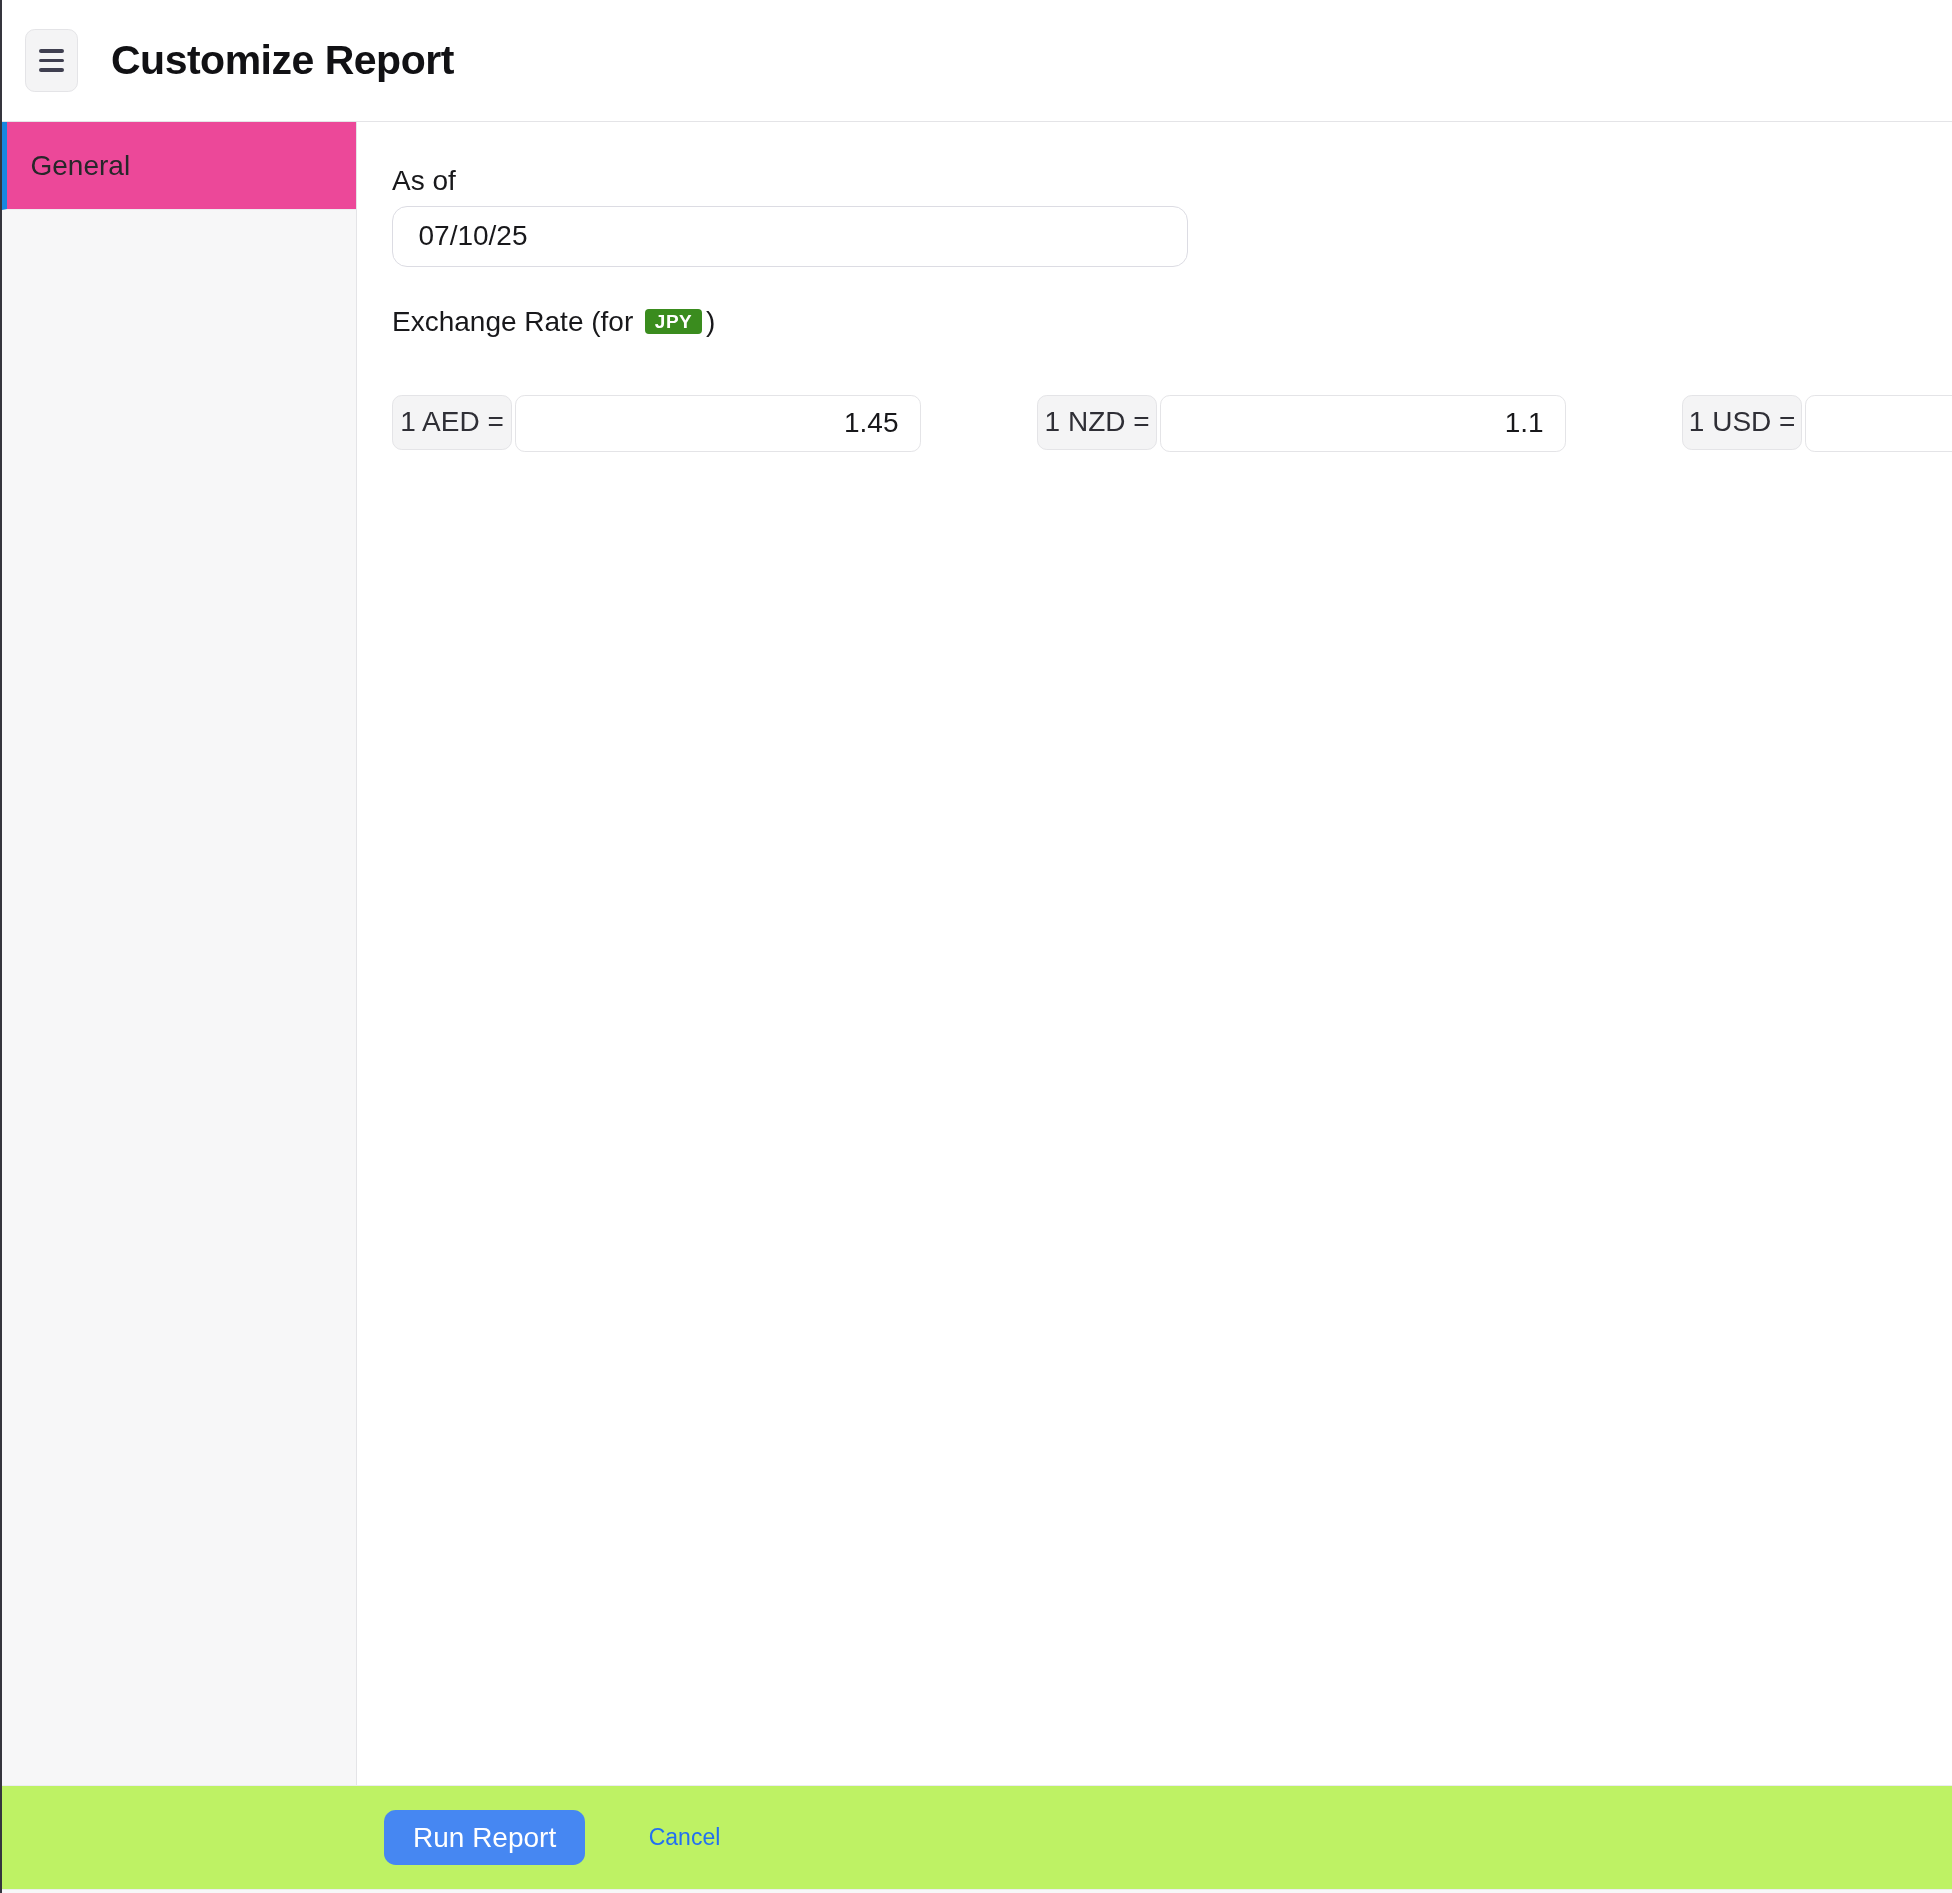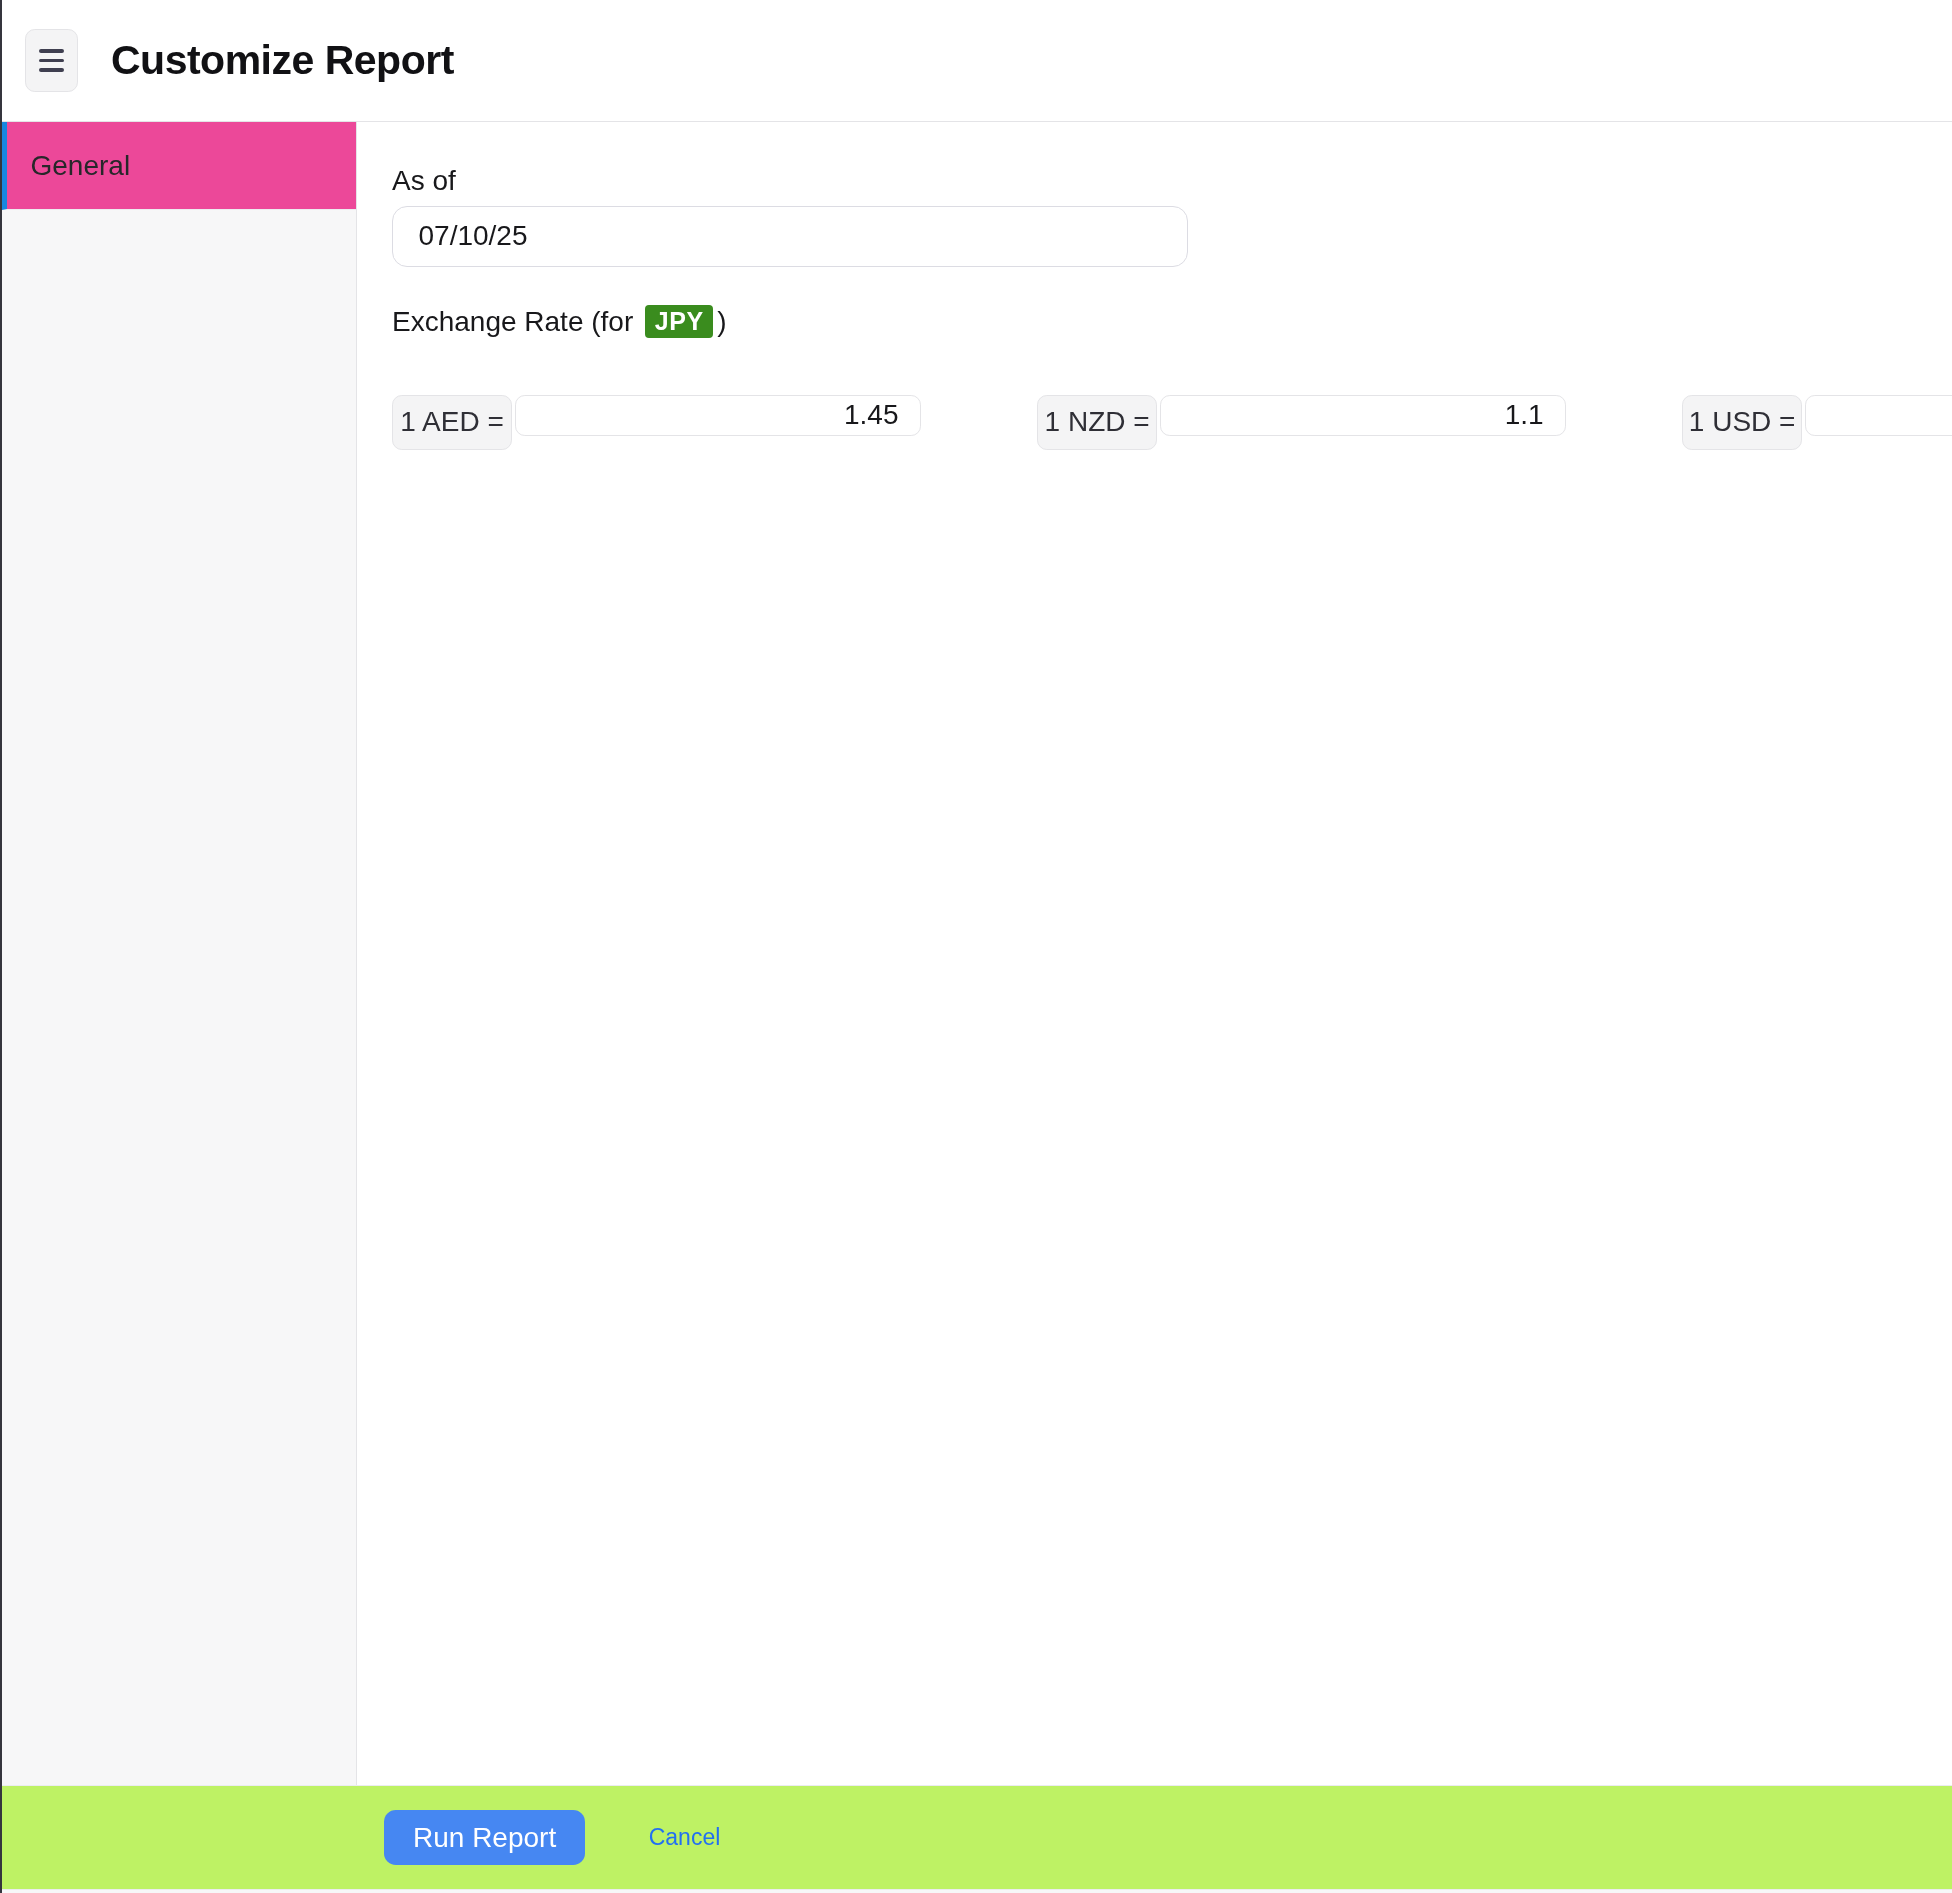--- a/index.html
+++ b/index.html
@@ -91,26 +91,26 @@
 
   .exchange-label {
     margin-top:35px;
     font-size:28px;
     line-height:39px;
     display:flex; align-items:center;
     color:#18181b;
   }
   .badge {
     display:inline-flex; align-items:center; justify-content:center;
-    height:33px;
+    height:25px;
     padding:0 9.8px;
     margin-left:11.8px; margin-right:3.9px;
     background:#3a8c1e;
     color:#fff;
-    font-size:25px;
+    font-size:19px;
     font-weight:bold;
     border-radius:3.9px;
     letter-spacing:0.5px;
   }
 
   .rates-row {
     margin-top:13.7px;
     display:flex;
     gap:116px;
   }
@@ -119,21 +119,21 @@
     flex:0 0 120px; height:55px;
     background:#f4f4f5;
     border:1px solid #e4e4e7;
     border-radius:9.8px;
     display:flex; align-items:center; justify-content:center;
     font-size:28px;
     color:#2f2f36;
     white-space:nowrap;
   }
   .rate-input {
-    flex:1 1 auto; height:41px; min-width:0;
+    flex:1 1 auto; height:57px; min-width:0;
     border:1px solid #e4e4e7;
     border-radius:9.8px;
     font-family:inherit;
     font-size:28px;
     color:#18181b;
     text-align:right;
     padding:0 21.6px;
     background:#fff;
     outline:none;
   }

